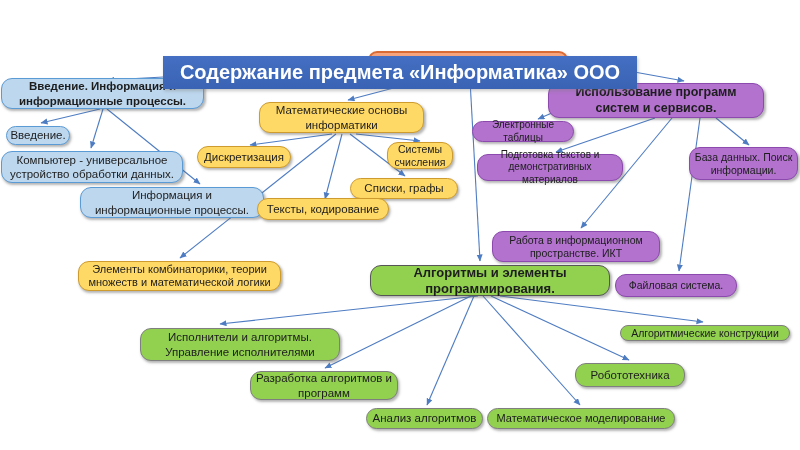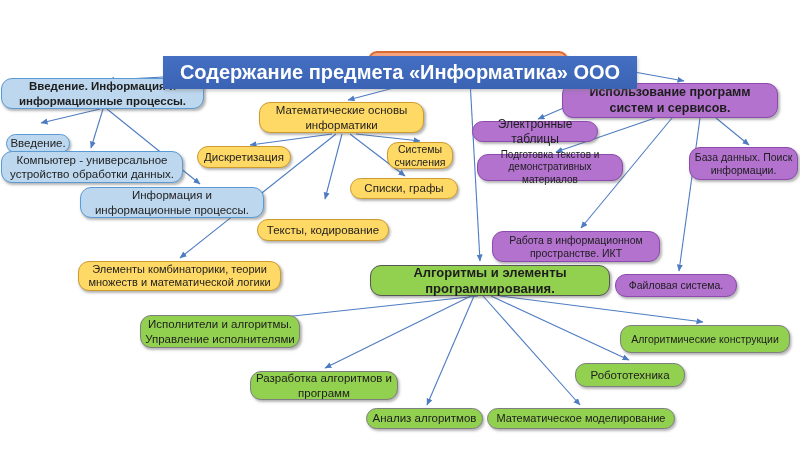--- a/index.html
+++ b/index.html
@@ -59,35 +59,35 @@
       <line x1="478" y1="296" x2="220" y2="324" stroke="#4E7CC2" stroke-width="1.1" marker-end="url(#arrow)"></line>
       <line x1="471" y1="296" x2="325" y2="368" stroke="#4E7CC2" stroke-width="1.1" marker-end="url(#arrow)"></line>
       <line x1="474" y1="296" x2="427" y2="405" stroke="#4E7CC2" stroke-width="1.1" marker-end="url(#arrow)"></line>
       <line x1="483" y1="296" x2="580" y2="405" stroke="#4E7CC2" stroke-width="1.1" marker-end="url(#arrow)"></line>
       <line x1="491" y1="296" x2="629" y2="360" stroke="#4E7CC2" stroke-width="1.1" marker-end="url(#arrow)"></line>
       <line x1="500" y1="296" x2="703" y2="322" stroke="#4E7CC2" stroke-width="1.1" marker-end="url(#arrow)"></line>
     </svg>
   <div id="title">Содержание предмета «Информатика» ООО</div>
 <div class="node root bold" style="left: 368px; top: 51px; width: 200px; height: 29px; font-size: 14px;">Информатика ООО</div>
     <div class="node blue bold" style="left: 1px; top: 78px; width: 203px; height: 31px; font-size: 11.5px;">Введение. Информация и информационные процессы.</div>
-    <div class="node blue" style="left: 6px; top: 134px; width: 64px; height: 19px; font-size: 11.5px;">Введение.</div>
+    <div class="node blue" style="left: 6px; top: 126px; width: 64px; height: 19px; font-size: 11.5px;">Введение.</div>
     <div class="node blue" style="left: 1px; top: 151px; width: 182px; height: 32px; font-size: 11.5px;">Компьютер - универсальное устройство обработки данных.</div>
     <div class="node blue" style="left: 44px; top: 187px; width: 184px; height: 31px; font-size: 11.5px; margin-left: 36px;">Информация и информационные процессы.</div>
     <div class="node yellow" style="left: 259px; top: 102px; width: 165px; height: 31px; font-size: 11.5px;">Математические основы информатики</div>
     <div class="node yellow" style="left: 197px; top: 146px; width: 94px; height: 22px; font-size: 11.5px;">Дискретизация</div>
     <div class="node yellow" style="left: 387px; top: 142px; width: 66px; height: 27px; font-size: 10.5px;">Системы счисления</div>
     <div class="node yellow" style="left: 350px; top: 178px; width: 108px; height: 21px; font-size: 11.5px;">Списки, графы</div>
-    <div class="node yellow" style="left: 257px; top: 219px; width: 132px; height: 22px; font-size: 11.5px;">Тексты, кодирование</div>
+    <div class="node yellow" style="left: 257px; top: 198px; width: 132px; height: 22px; font-size: 11.5px;">Тексты, кодирование</div>
     <div class="node yellow" style="left: 78px; top: 261px; width: 203px; height: 30px; font-size: 11px;">Элементы комбинаторики, теории множеств и математической логики</div>
-    <div class="node purple bold" style="left: 562px; top: 83px; width: 216px; height: 35px; font-size: 12.5px;">Использование программ систем и сервисов.</div>
-    <div class="node purple" style="left: 472px; top: 121px; width: 126px; height: 21px; font-size: 12px;">Электронные таблицы</div>
+    <div class="node purple bold" style="left: 548px; top: 83px; width: 216px; height: 35px; font-size: 12.5px;">Использование программ систем и сервисов.</div>
+    <div class="node purple" style="left: 472px; top: 121px; width: 102px; height: 21px; font-size: 10px;">Электронные таблицы</div>
     <div class="node purple" style="left: 477px; top: 154px; width: 146px; height: 27px; font-size: 10px;">Подготовка текстов и демонстративных материалов</div>
     <div class="node purple" style="left: 689px; top: 147px; width: 109px; height: 33px; font-size: 10.5px;">База данных. Поиск информации.</div>
     <div class="node purple" style="left: 492px; top: 231px; width: 168px; height: 31px; font-size: 10.5px;">Работа в информационном пространстве. ИКТ</div>
     <div class="node purple" style="left: 615px; top: 274px; width: 122px; height: 23px; font-size: 10.5px;">Файловая система.</div>
     <div class="node green bold" style="left: 370px; top: 265px; width: 240px; height: 31px; font-size: 13px;">Алгоритмы и элементы программирования.</div>
-    <div class="node green" style="left: 140px; top: 315px; width: 160px; height: 33px; font-size: 11.5px;">Исполнители и алгоритмы. Управление исполнителями</div>
+    <div class="node green" style="left: 140px; top: 328px; width: 200px; height: 33px; font-size: 11.5px;">Исполнители и алгоритмы. Управление исполнителями</div>
     <div class="node green" style="left: 250px; top: 371px; width: 148px; height: 29px; font-size: 11.5px;">Разработка алгоритмов и программ</div>
     <div class="node green" style="left: 366px; top: 408px; width: 117px; height: 21px; font-size: 11.5px;">Анализ алгоритмов</div>
     <div class="node green" style="left: 487px; top: 408px; width: 188px; height: 21px; font-size: 11px;">Математическое моделирование</div>
     <div class="node green" style="left: 575px; top: 363px; width: 110px; height: 24px; font-size: 11.5px;">Робототехника</div>
-    <div class="node green" style="left: 620px; top: 325px; width: 170px; height: 28px; font-size: 10.5px;">Алгоритмические конструкции</div>
+    <div class="node green" style="left: 620px; top: 325px; width: 170px; height: 16px; font-size: 10.5px;">Алгоритмические конструкции</div>
   </div>
 
 </body></html>

